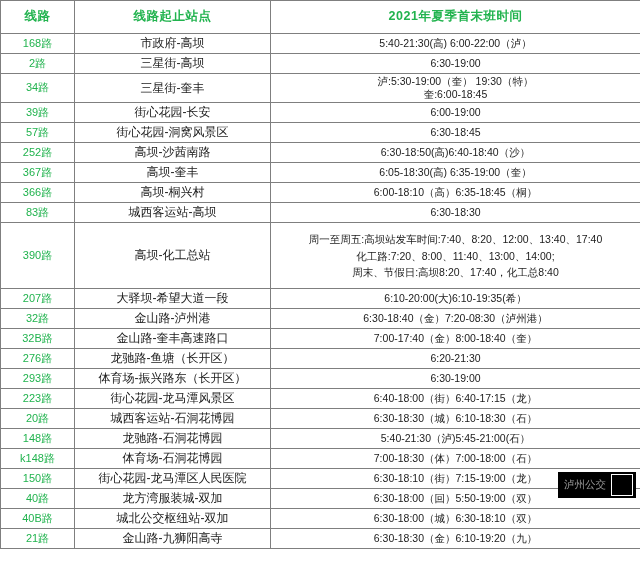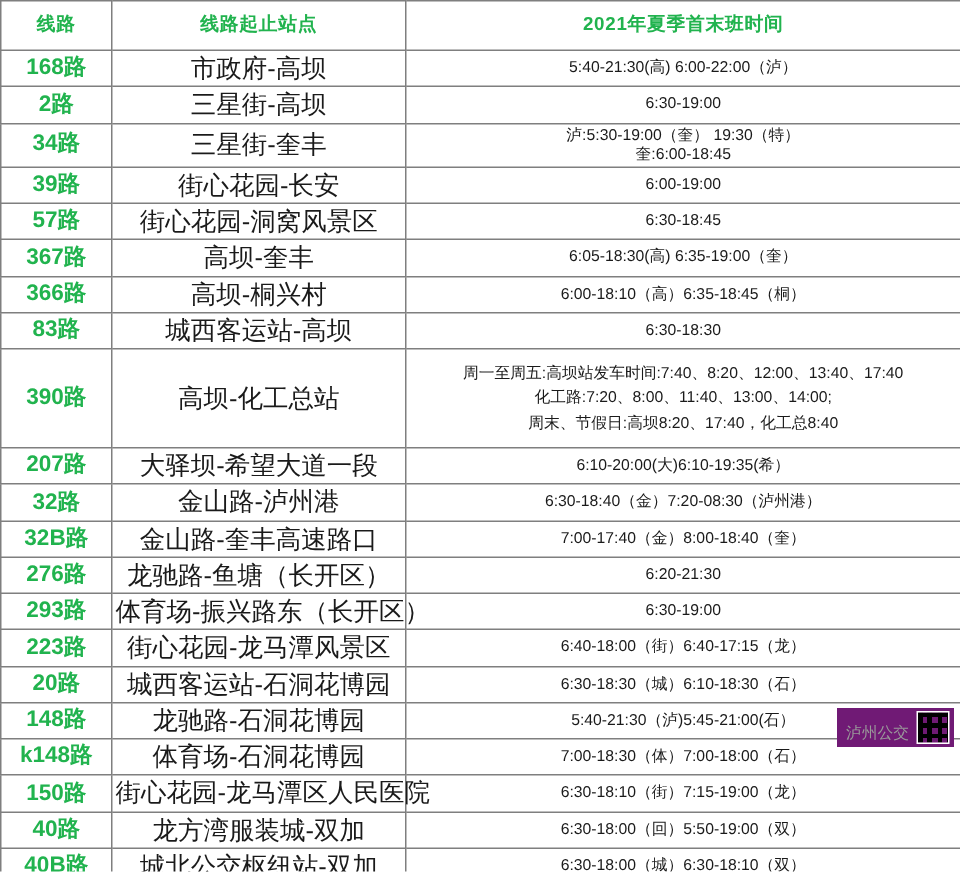--- a/index.html
+++ b/index.html
@@ -38,50 +38,50 @@
   }
   table.bus thead th {
     height: 30px;
     font-size: 12.5px;
     font-weight: bold;
     color: #21b34e;
     background: #ffffff;
     letter-spacing: 0.5px;
   }
   td.route {
-    font-size: 15px;
-    font-weight: bold;
+    font-size: 11px;
+    font-weight: normal;
     color: #21b34e;
     white-space: nowrap;
   }
   td.name {
-    font-size: 17px;
+    font-size: 12px;
     color: #1a1a1a;
     white-space: nowrap;
   }
   td.time {
     font-size: 10.5px;
     color: #1a1a1a;
   }
   td.time .line {
     display: block;
     white-space: nowrap;
   }
   tr.row { height: 20px; }
   tr.row-tall { height: 66px; }
   tr.row-tall td.time .line { line-height: 1.55; }
 
   #footer {
     position: absolute;
     right: 4px;
     bottom: 2px;
     display: flex;
-    align-items: flex-end;
+    align-items: center;
     gap: 5px;
-    background: #701a75;
+    background: #000000;
     padding: 2px 3px 2px 6px;
   }
   #footer .fa-text {
     font-size: 10.5px;
     color: #9a9a9a;
     white-space: nowrap;
   }
   #footer .qr {
     width: 22px;
     height: 22px;
@@ -141,20 +141,27 @@
           </td>
         </tr>
         <tr class="row">
           <td class="route">57路</td>
           <td class="name">街心花园-洞窝风景区</td>
           <td class="time">
             <span class="line">6:30-18:45</span>
           </td>
         </tr>
         <tr class="row">
+          <td class="route">252路</td>
+          <td class="name">高坝-沙茜南路</td>
+          <td class="time">
+            <span class="line">6:30-18:50(高)6:40-18:40（沙）</span>
+          </td>
+        </tr>
+        <tr class="row">
           <td class="route">367路</td>
           <td class="name">高坝-奎丰</td>
           <td class="time">
             <span class="line">6:05-18:30(高) 6:35-19:00（奎）</span>
           </td>
         </tr>
         <tr class="row">
           <td class="route">366路</td>
           <td class="name">高坝-桐兴村</td>
           <td class="time">

